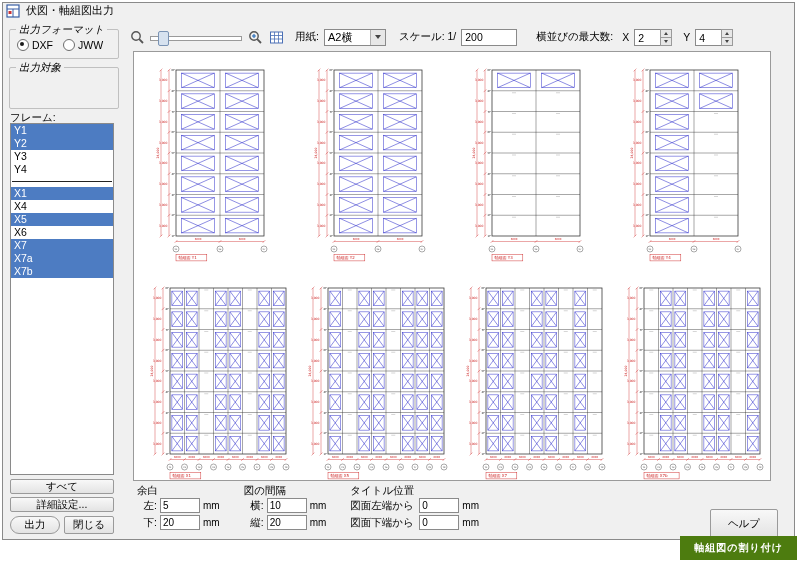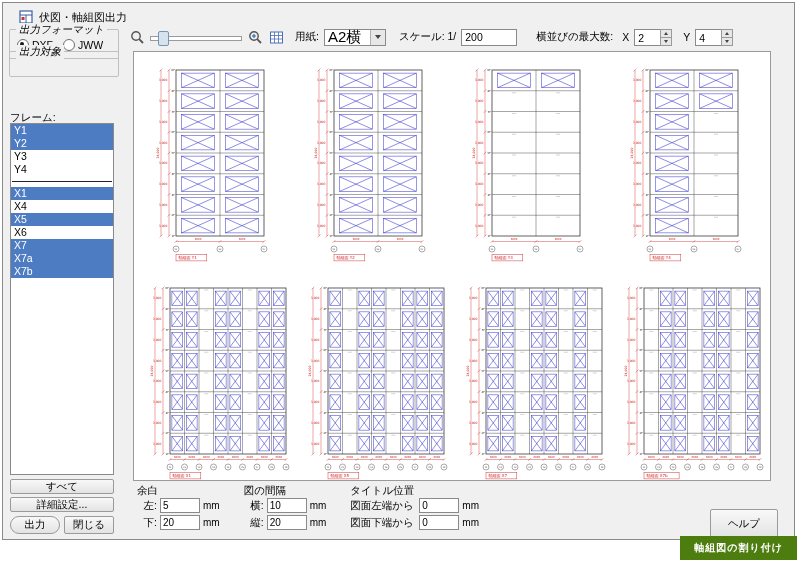--- a/index.html
+++ b/index.html
@@ -1,28 +1,28 @@
 <!DOCTYPE html>
 <html><head>
 <meta charset="utf-8">
 <style>
   html,body{margin:0;padding:0;width:800px;height:563px;background:#ffffff;
     font-family:"Liberation Sans","DejaVu Sans",sans-serif;font-size:11px;color:#000;
     overflow:hidden;position:relative;}
   .dialog{position:absolute;left:2px;top:2px;width:793px;height:538px;background:#f0f0f0;
     border:1px solid #8a8a8a;box-sizing:border-box;}
   
-  .titlebar{height:22px;display:flex;align-items:flex-end;gap:5px;padding-left:15px;}
+  .titlebar{height:22px;display:flex;align-items:flex-start;gap:5px;padding-left:2px;}
   .title-text{font-size:11px;}
   
   .sidebar{position:absolute;left:6px;top:18px;width:112px;height:516px;}
   .group{position:absolute;left:0;width:110px;border:1px solid #c0c0c0;border-radius:2px;box-sizing:border-box;}
   .group-caption{position:absolute;top:-7px;left:6px;background:#f0f0f0;padding:0 3px;font-size:10.5px;font-style:italic;}
   .g-fmt{top:8px;height:30px;}
-  .g-target{top:30px;height:26px;padding-left:47px;}
+  .g-target{top:46px;height:42px;padding-left:47px;}
   .radio-row{display:flex;align-items:center;gap:3px;font-size:10.5px;cursor:default;}
   .radio{width:10px;height:10px;border:1px solid #6d6d6d;border-radius:50%;background:#fff;
     display:inline-block;position:relative;flex:0 0 auto;}
   .radio.checked::after{content:"";position:absolute;left:2px;top:2px;width:4px;height:4px;
     border-radius:50%;background:#1a1a1a;}
   .fmt-rows{display:flex;gap:10px;padding:9px 0 0 7px;}
   .target-rows{display:flex;flex-direction:column;gap:3px;padding:8px 0 0 7px;}
   .frame-label{position:absolute;top:90px;left:1px;font-size:10.5px;}
   .listbox{position:absolute;top:102px;left:1px;width:104px;height:352px;background:#fff;
     border:1px solid #8a8a8a;box-sizing:border-box;overflow:hidden;}
@@ -39,21 +39,21 @@
   .toolbar{position:absolute;left:126px;top:24px;width:660px;height:20px;display:flex;
     align-items:center;gap:5px;font-size:10.5px;}
   .tb-icon{width:16px;height:16px;display:inline-flex;align-items:center;justify-content:center;}
   .slider{position:relative;width:92px;height:14px;}
   .slider-track{position:absolute;left:0;right:0;top:6px;height:3px;background:#fff;
     border:1px solid #9a9a9a;}
   .slider-thumb{position:absolute;left:8px;top:1px;width:9px;height:13px;background:#d7e2ef;
     border:1px solid #7a93b4;border-radius:2px;}
   .combo{display:flex;align-items:center;width:62px;height:17px;background:#fff;
     border:1px solid #8a8a8a;box-sizing:border-box;}
-  .combo-value{flex:1;padding-left:3px;font-size:15px;}
+  .combo-value{flex:1;padding-left:3px;font-size:11px;}
   .combo-btn{width:14px;height:100%;background:#e7e7e7;border-left:1px solid #b0b0b0;
     display:flex;align-items:center;justify-content:center;}
   .tri-down{width:0;height:0;border-left:3.5px solid transparent;border-right:3.5px solid transparent;
     border-top:4px solid #444;}
   input.txt{width:48px;height:15px;border:1px solid #8a8a8a;font-size:10.5px;
     font-family:inherit;padding:0 3px;box-sizing:content-box;}
   .spin{display:flex;height:17px;}
   .spin-val{width:22px;background:#fff;border:1px solid #8a8a8a;border-right:none;
     font-size:10.5px;line-height:16px;padding-left:3px;}
   .spin-arrows{width:12px;display:flex;flex-direction:column;}

